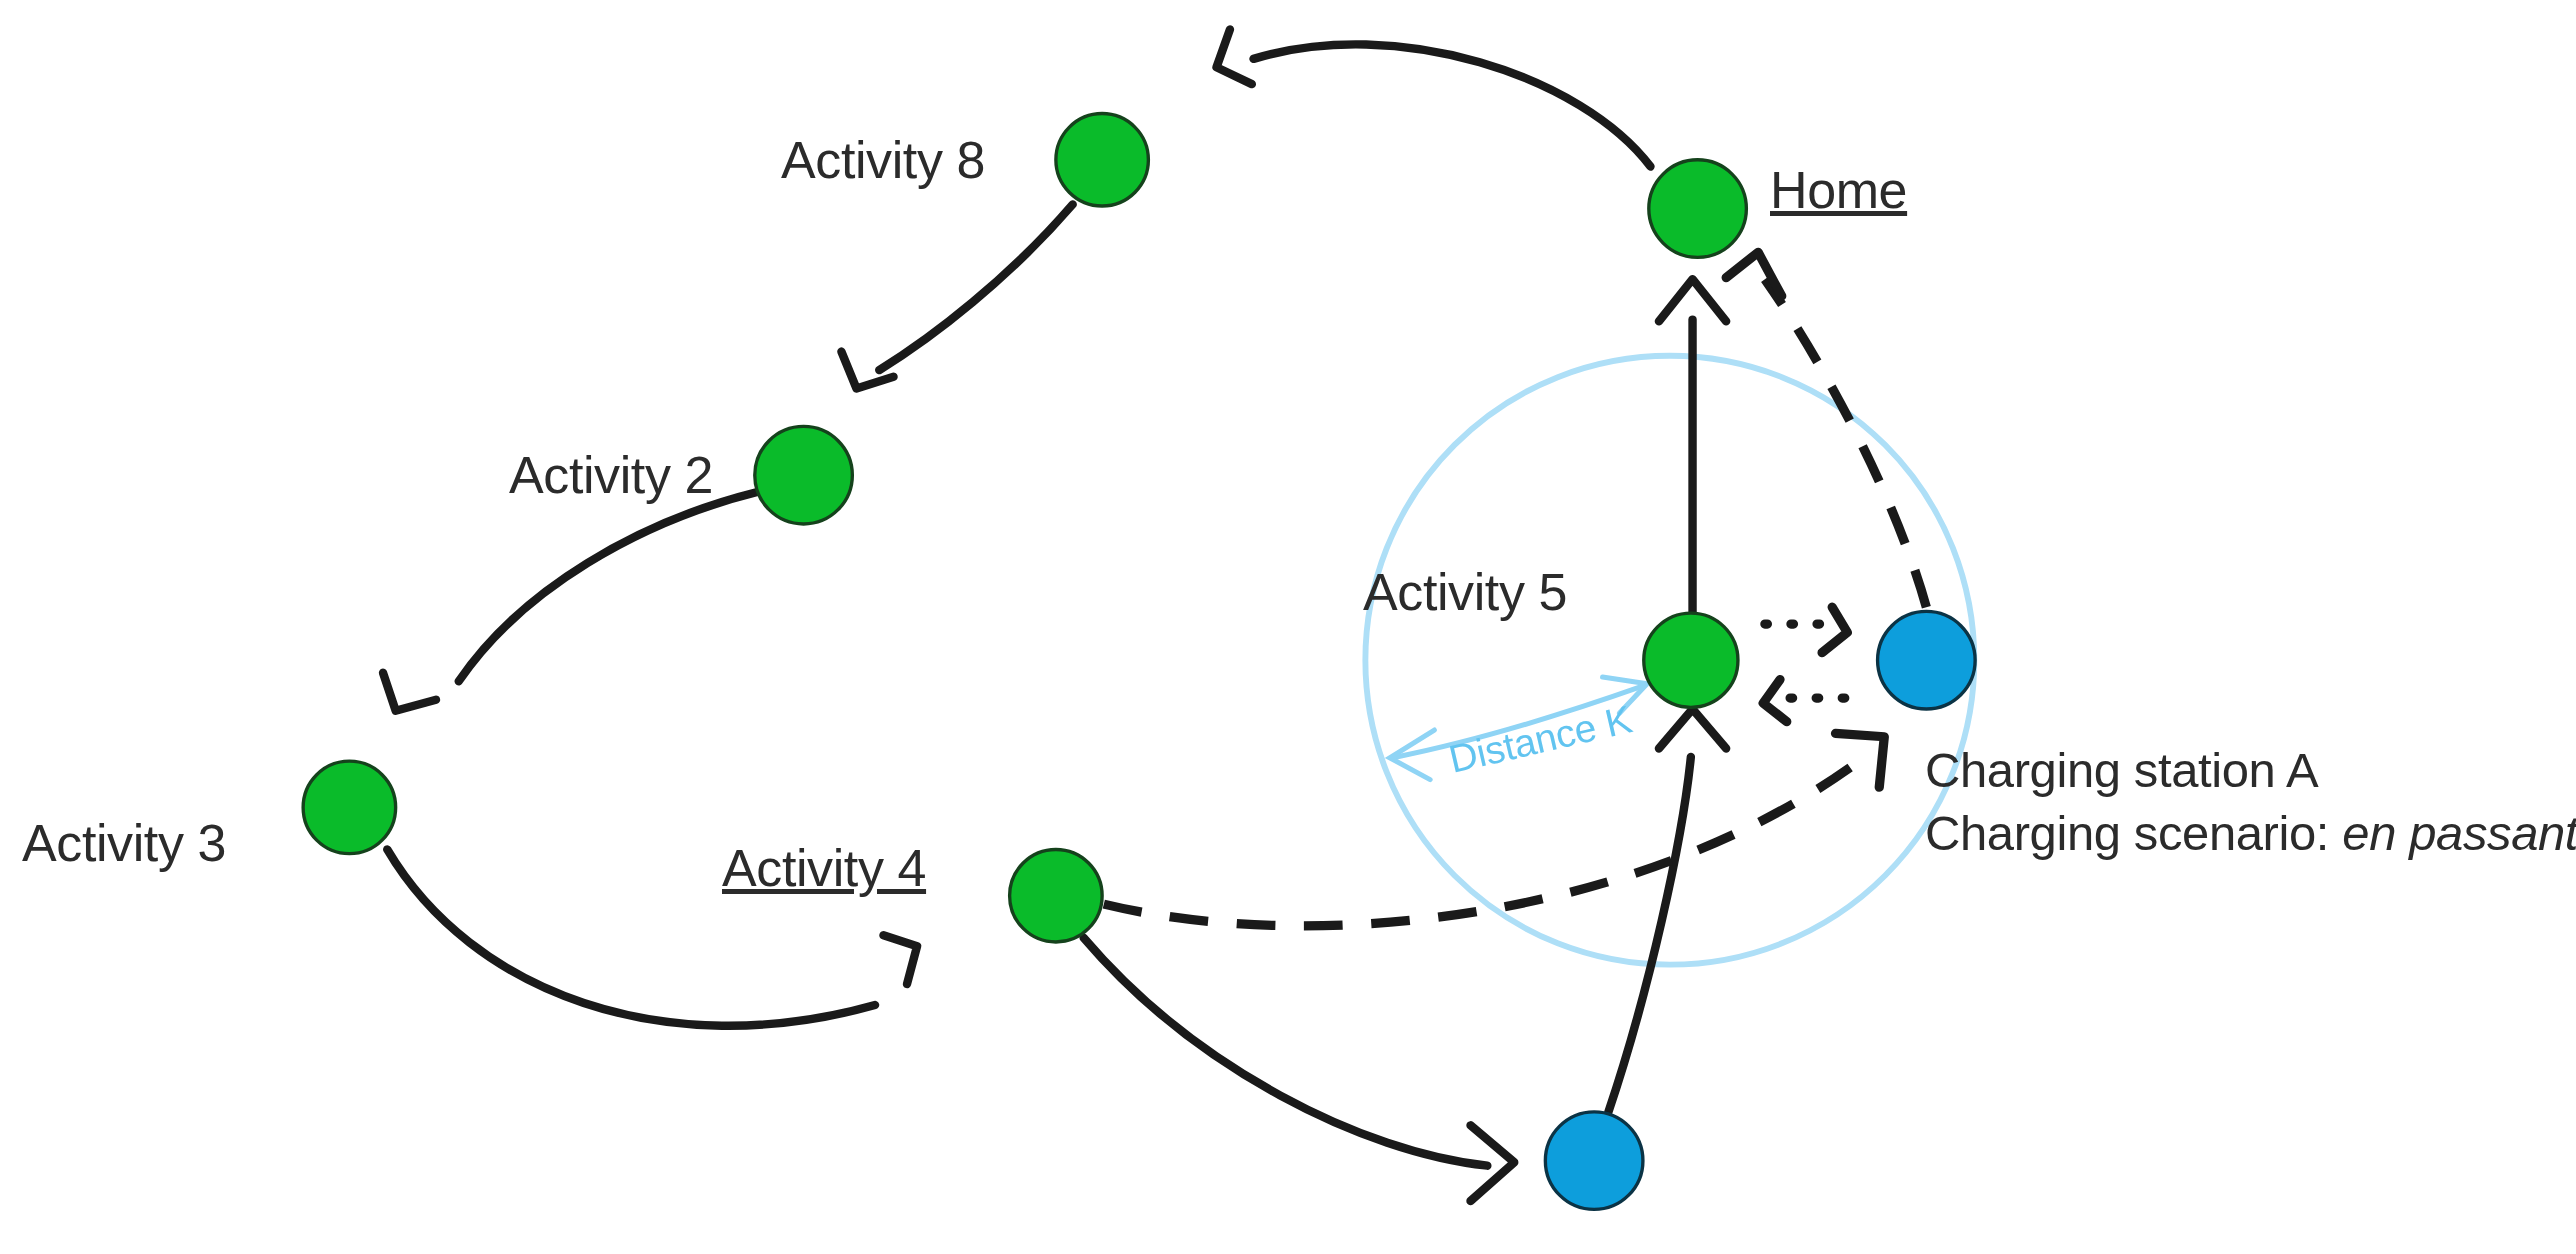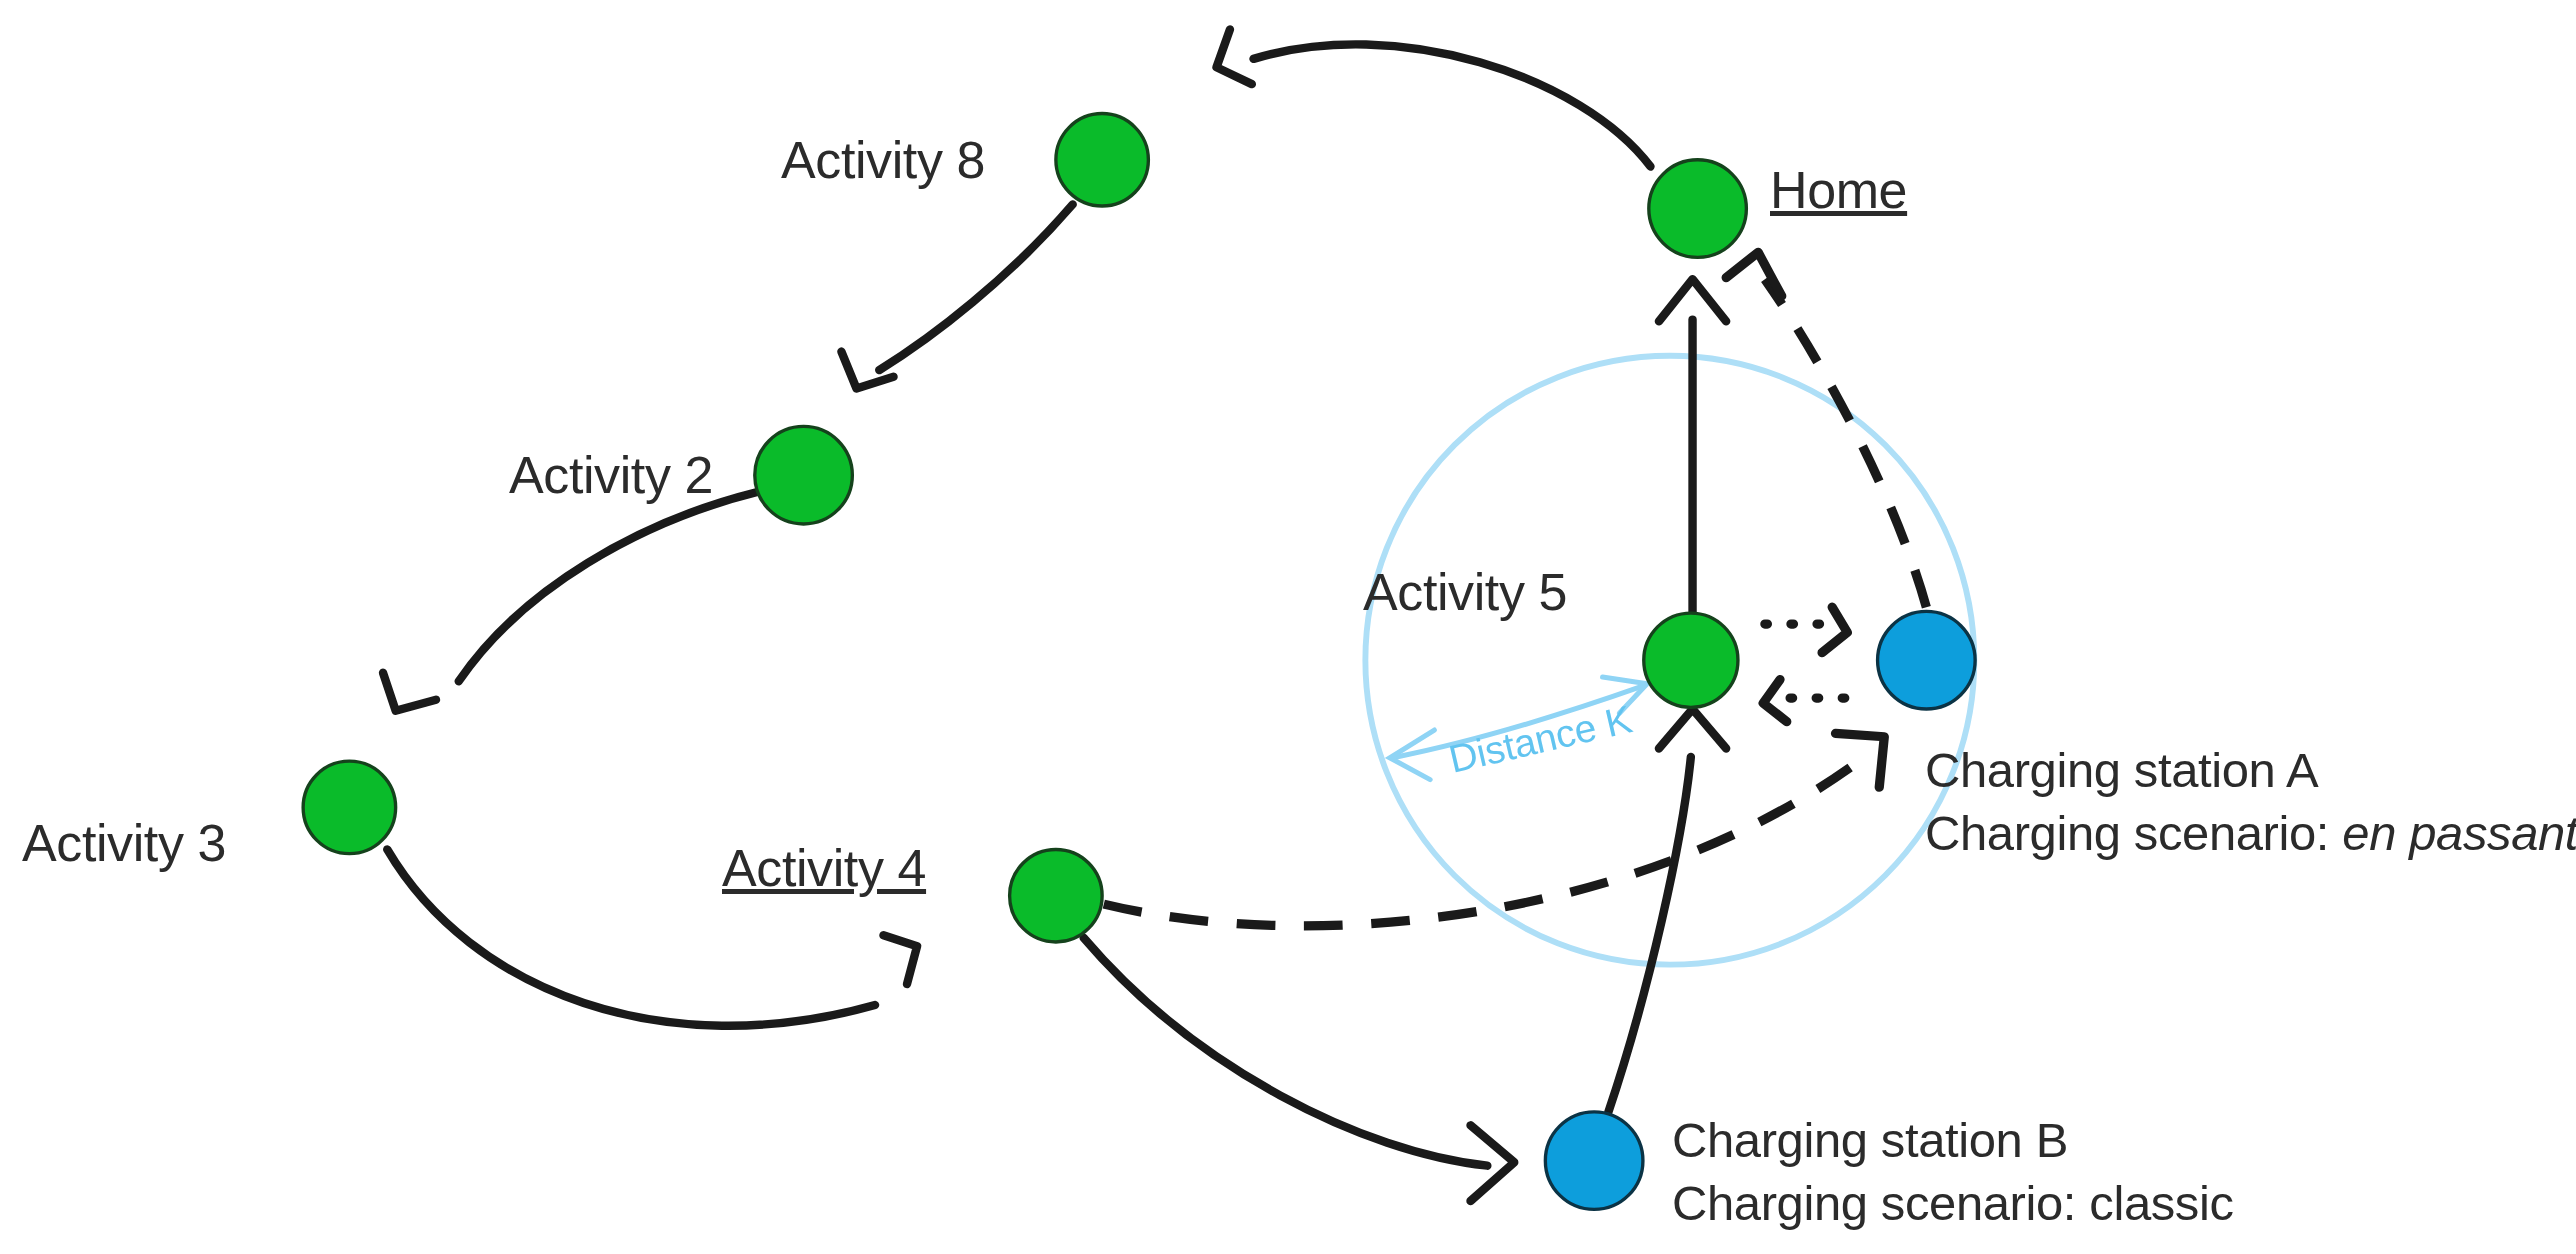--- a/index.html
+++ b/index.html
@@ -158,22 +158,15 @@
   <div class="distance-label" style="left:1445px; top:739px; transform: rotate(-13deg); transform-origin: left top;">Distance K</div>
 
   <div class="station-label" style="left:1925px; top:739px;">
     <div>Charging station A</div>
     <div>
       <span>Charging scenario:</span>
       <span class="scenario-em">en passant</span>
     </div>
   </div>
 
-  <div class="station-label" style="left:1672px; top:1109px;">
-    <div>Charging station B</div>
-    <div>
-      <span>Charging scenario:</span>
-      <span>classic</span>
-    </div>
-  </div>
 
 </div>
 
 
 </body></html>

